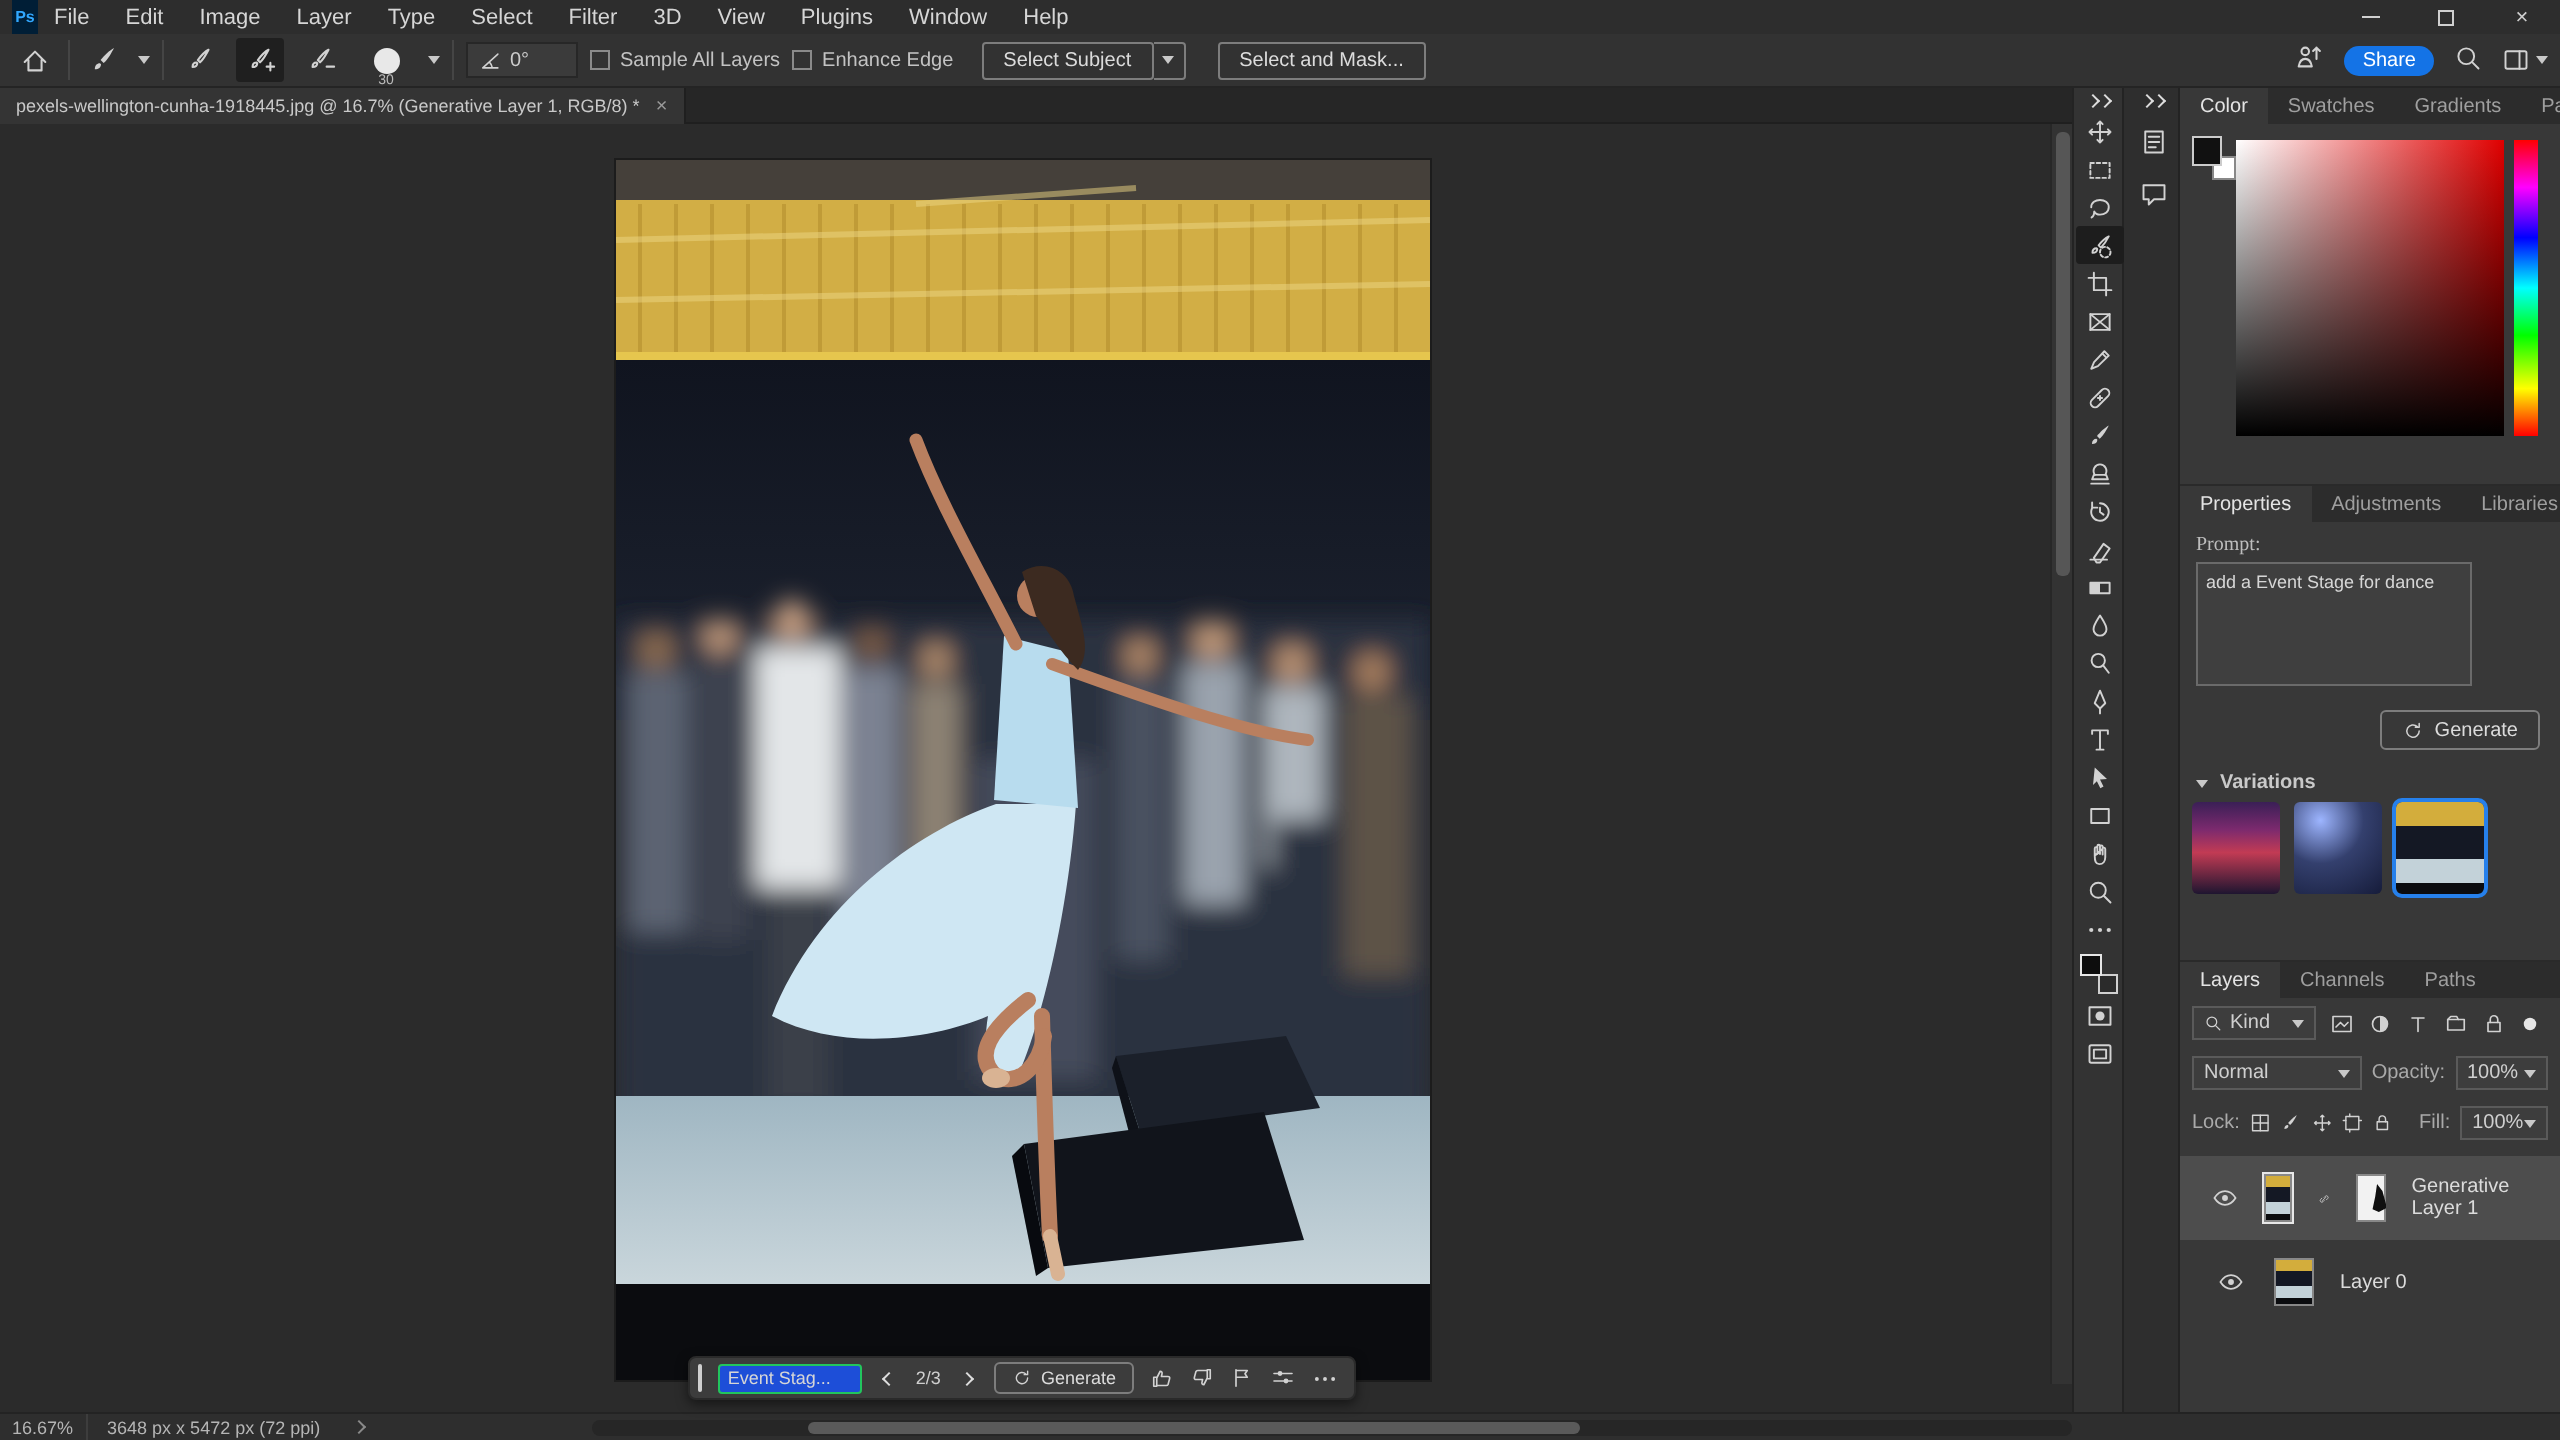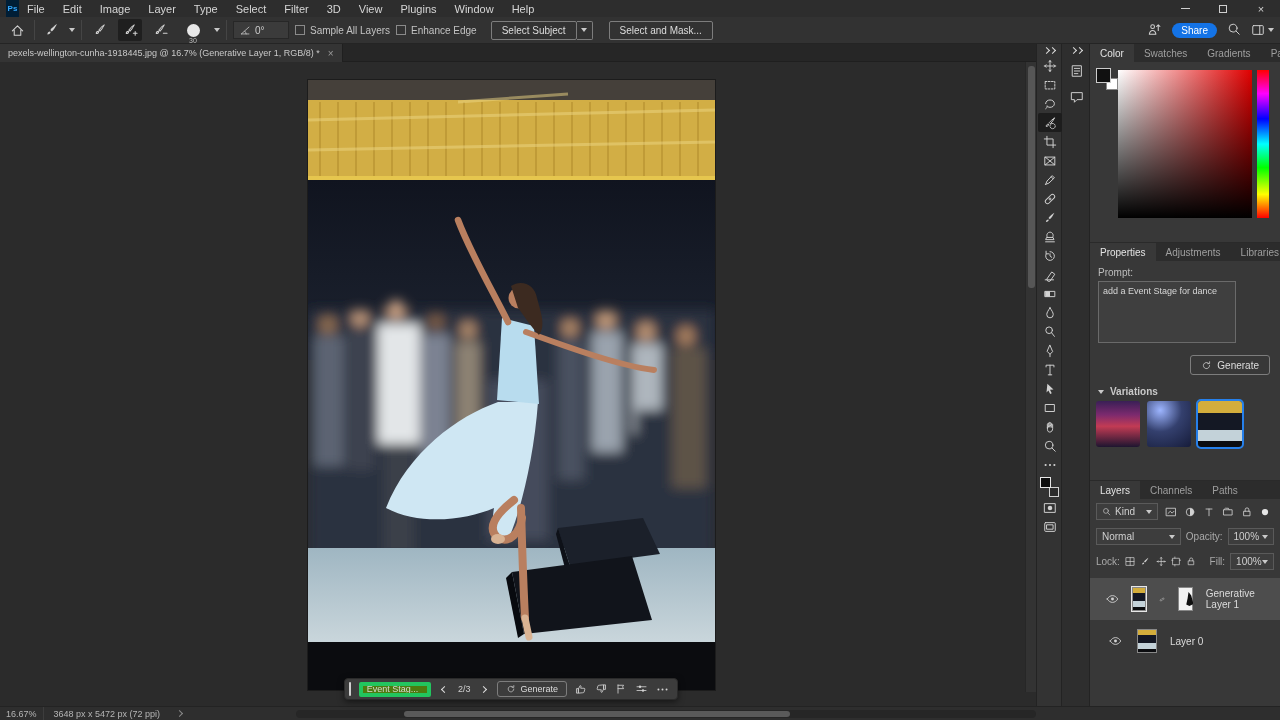--- a/index.html
+++ b/index.html
@@ -80,21 +80,21 @@
   .hue-bar { position:absolute; left:167px; top:26px; width:12px; height:148px;
     background:linear-gradient(to bottom,#f00 0%,#f0f 16%,#00f 33%,#0ff 50%,#0f0 66%,#ff0 84%,#f00 100%); }
   .mini-swatches { position:absolute; left:6px; top:24px; width:22px; height:22px; }
   .mini-swatches .b { position:absolute; right:0; bottom:0; width:12px; height:12px; background:#fff; border:1px solid #888; }
   .mini-swatches .f { position:absolute; left:0; top:0; width:15px; height:15px; background:#111; border:1px solid #ccc; }
 
   .props-panel { position:relative; height:238px; border-bottom:1px solid #2a2a2a; }
   .gen-row { display:flex; align-items:center; gap:6px; padding:6px 8px; }
   .gen-ico1 { width:20px; height:16px; background:#1d1d1d; border-radius:2px; display:flex; align-items:center; justify-content:center; }
   .gen-ico2 { width:20px; height:16px; background:#4a4a4a; border-radius:2px; display:flex; align-items:center; justify-content:center; }
-  .prompt-label { padding:6px 8px 3px; color:#bdbdbd; font-size:10px; }
+  .prompt-label { padding:6px 8px 3px; color:#bdbdbd; font-size:10px;font-family:Liberation Serif, serif; }
   .prompt-box { margin:0 8px; width:138px; height:62px; background:#3f3f3f; border:1px solid #6a6a6a; color:#d6d6d6; font-size:9px;
     font-family:"Liberation Sans", sans-serif; resize:none; padding:4px; outline:none; }
   .gen-btn { position:absolute; right:10px; top:112px; height:20px; border:1px solid #7d7d7d; border-radius:3px; background:transparent;
     color:#dcdcdc; font-size:10px; display:flex; align-items:center; gap:5px; padding:0 10px; }
   .variations-hd { position:absolute; left:8px; top:143px; display:flex; align-items:center; gap:6px; color:#c9c9c9; font-size:10px;font-weight:bold; }
   .var-thumbs { position:absolute; left:6px; top:158px; display:flex; gap:7px; }
   .var-thumb { width:44px; height:46px; border-radius:3px; }
   .var-thumb.sel { outline:2px solid #2680eb; }
   .v1 { background:linear-gradient(180deg,#3a1f56 0%,#7c2a6e 30%,#c23b54 55%,#1e1530 100%); }
   .v2 { background:radial-gradient(circle at 30% 20%,#9db5ff 0%,#34406e 45%,#161c3a 100%); }
@@ -113,21 +113,21 @@
   .lthumb.hl { outline:1px solid #e8e8e8; }
   .mthumb { width:20px; height:24px; background:#f2f2f2; border:1px solid #888; position:relative; }
   .mthumb::after { content:""; position:absolute; left:5px; top:4px; width:9px; height:14px; background:#101010;
     clip-path:polygon(45% 0,75% 25%,100% 85%,55% 100%,20% 90%,35% 45%); }
   .layer-name { font-size:10px; color:#dcdcdc; }
 
   
   .ctaskbar { position:absolute; left:344px; top:678px; width:334px; height:22px; background:#3c3c3c; border:1px solid #2a2a2a;
     border-radius:4px; box-shadow:0 2px 6px rgba(0,0,0,.5); display:flex; align-items:center; gap:8px; padding:0 8px; z-index:5; }
   .grip { width:3px; height:14px; background:#cfcfcf; border-radius:2px; margin-left:-4px; }
-  .ct-input { width:72px; height:15px; background:#4d7c0f; border:4px solid #22c55e; border-radius:2px; color:#d6d6d6; font-size:9px;
+  .ct-input { width:72px; height:15px; background:#1d4ed8; border:1px solid #22c55e; border-radius:2px; color:#d6d6d6; font-size:9px;
     padding:0 4px; font-family:"Liberation Sans", sans-serif; outline:none; }
   .ct-page { font-size:9px; color:#cfcfcf; }
   .ct-gen { height:16px; border:1px solid #7d7d7d; border-radius:3px; background:transparent; color:#dcdcdc; font-size:9px;
     display:flex; align-items:center; gap:4px; padding:0 8px; }
   .ct-icon { width:18px; display:flex; justify-content:center; align-items:center; }
 
   
   .statusbar { position:absolute; left:0; top:706px; width:1280px; height:14px; background:#2e2e2e; border-top:1px solid #232323;
     display:flex; align-items:center; font-size:9px; color:#b5b5b5; }
   .zoom-val { padding:0 6px; border-right:1px solid #3d3d3d; height:100%; display:flex; align-items:center; }

